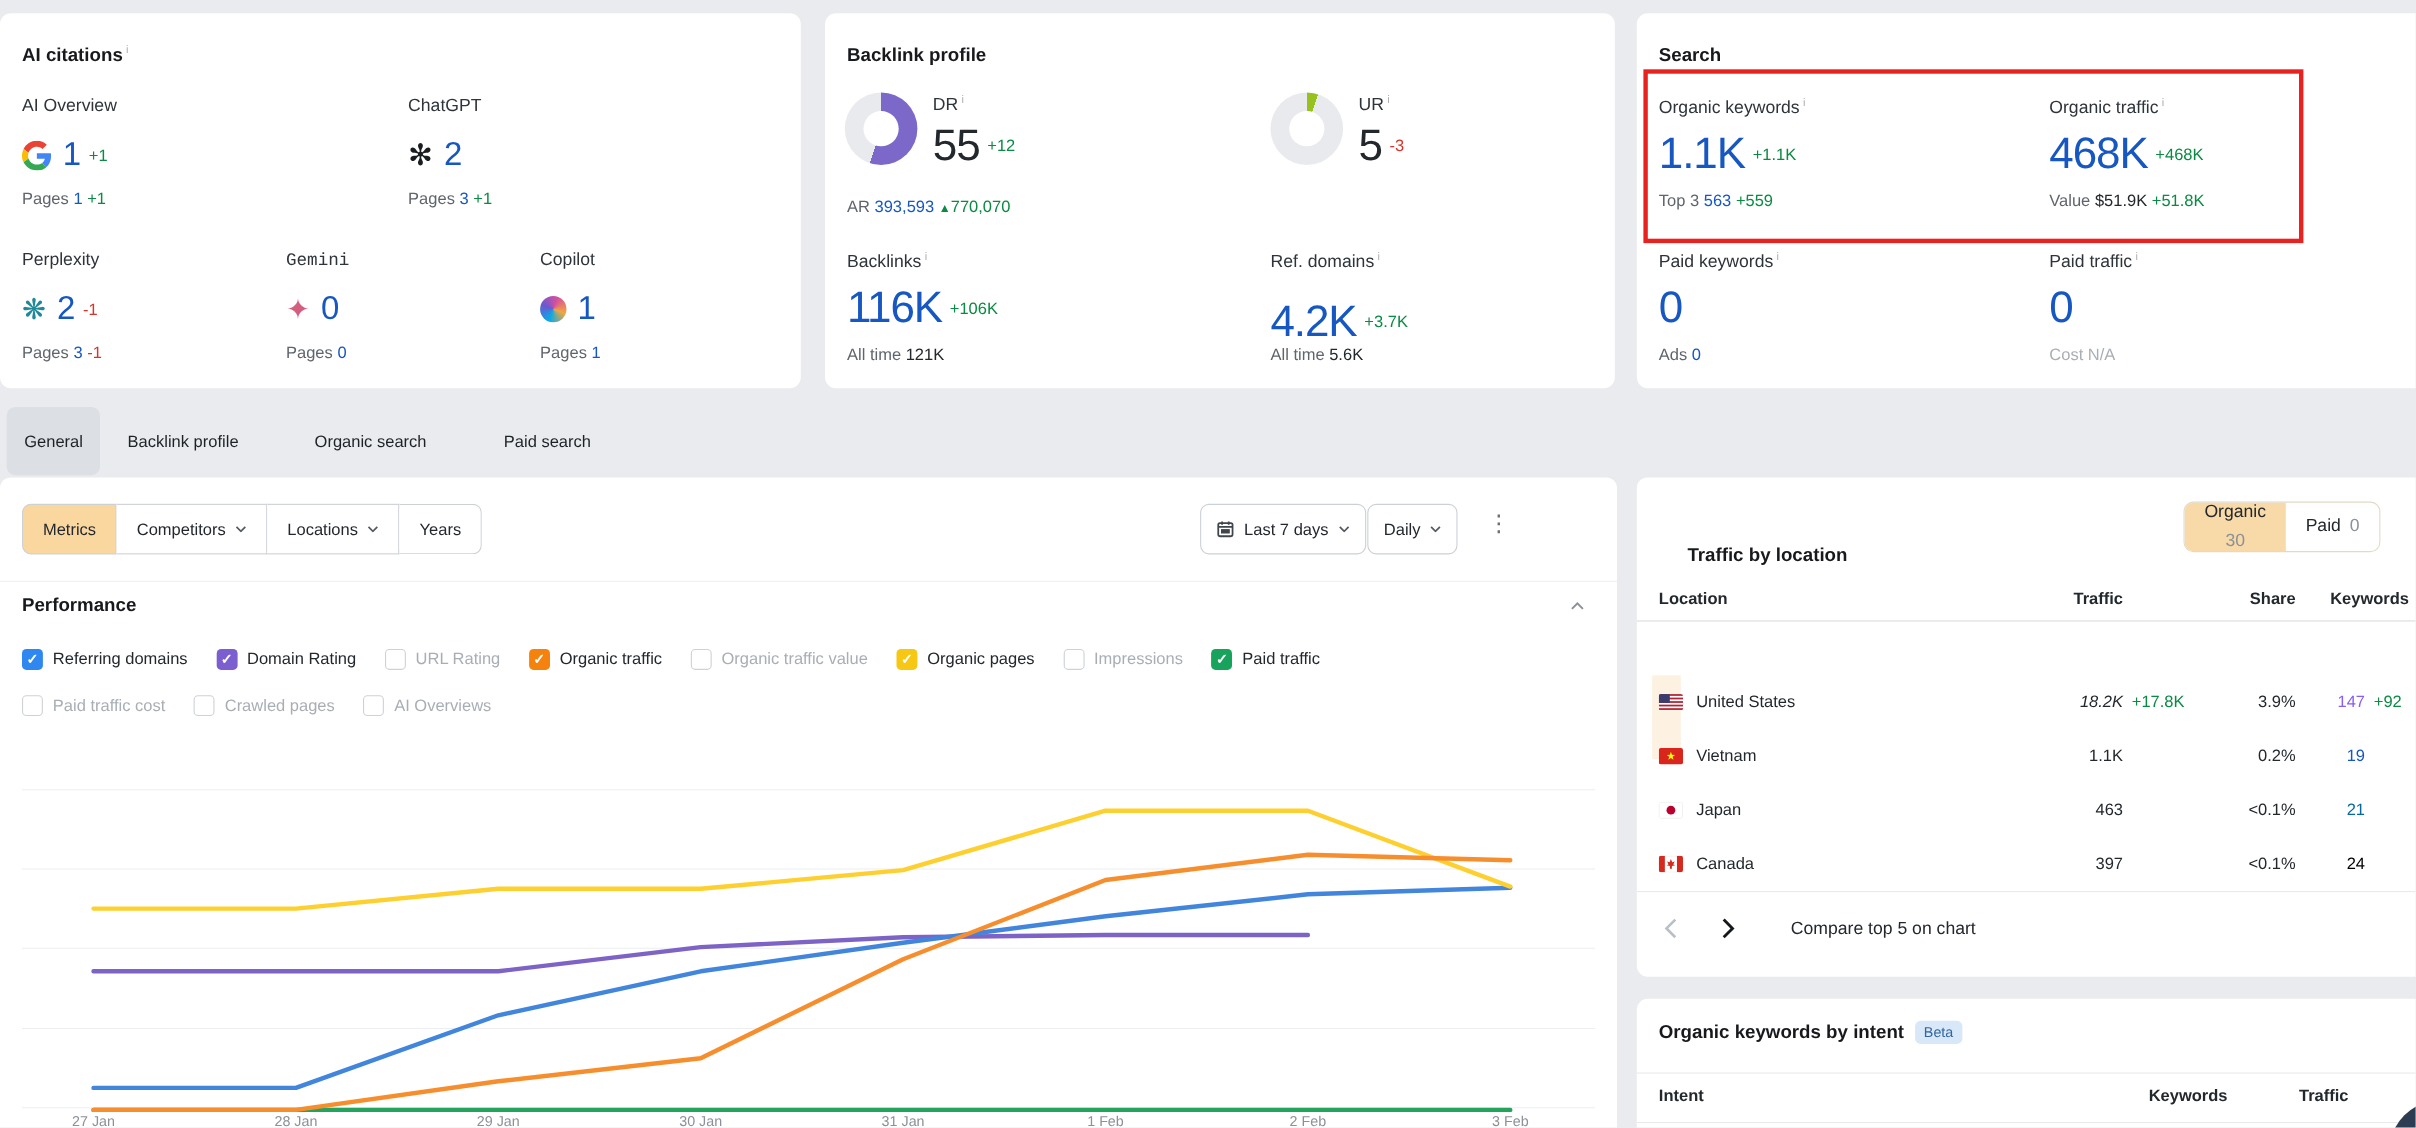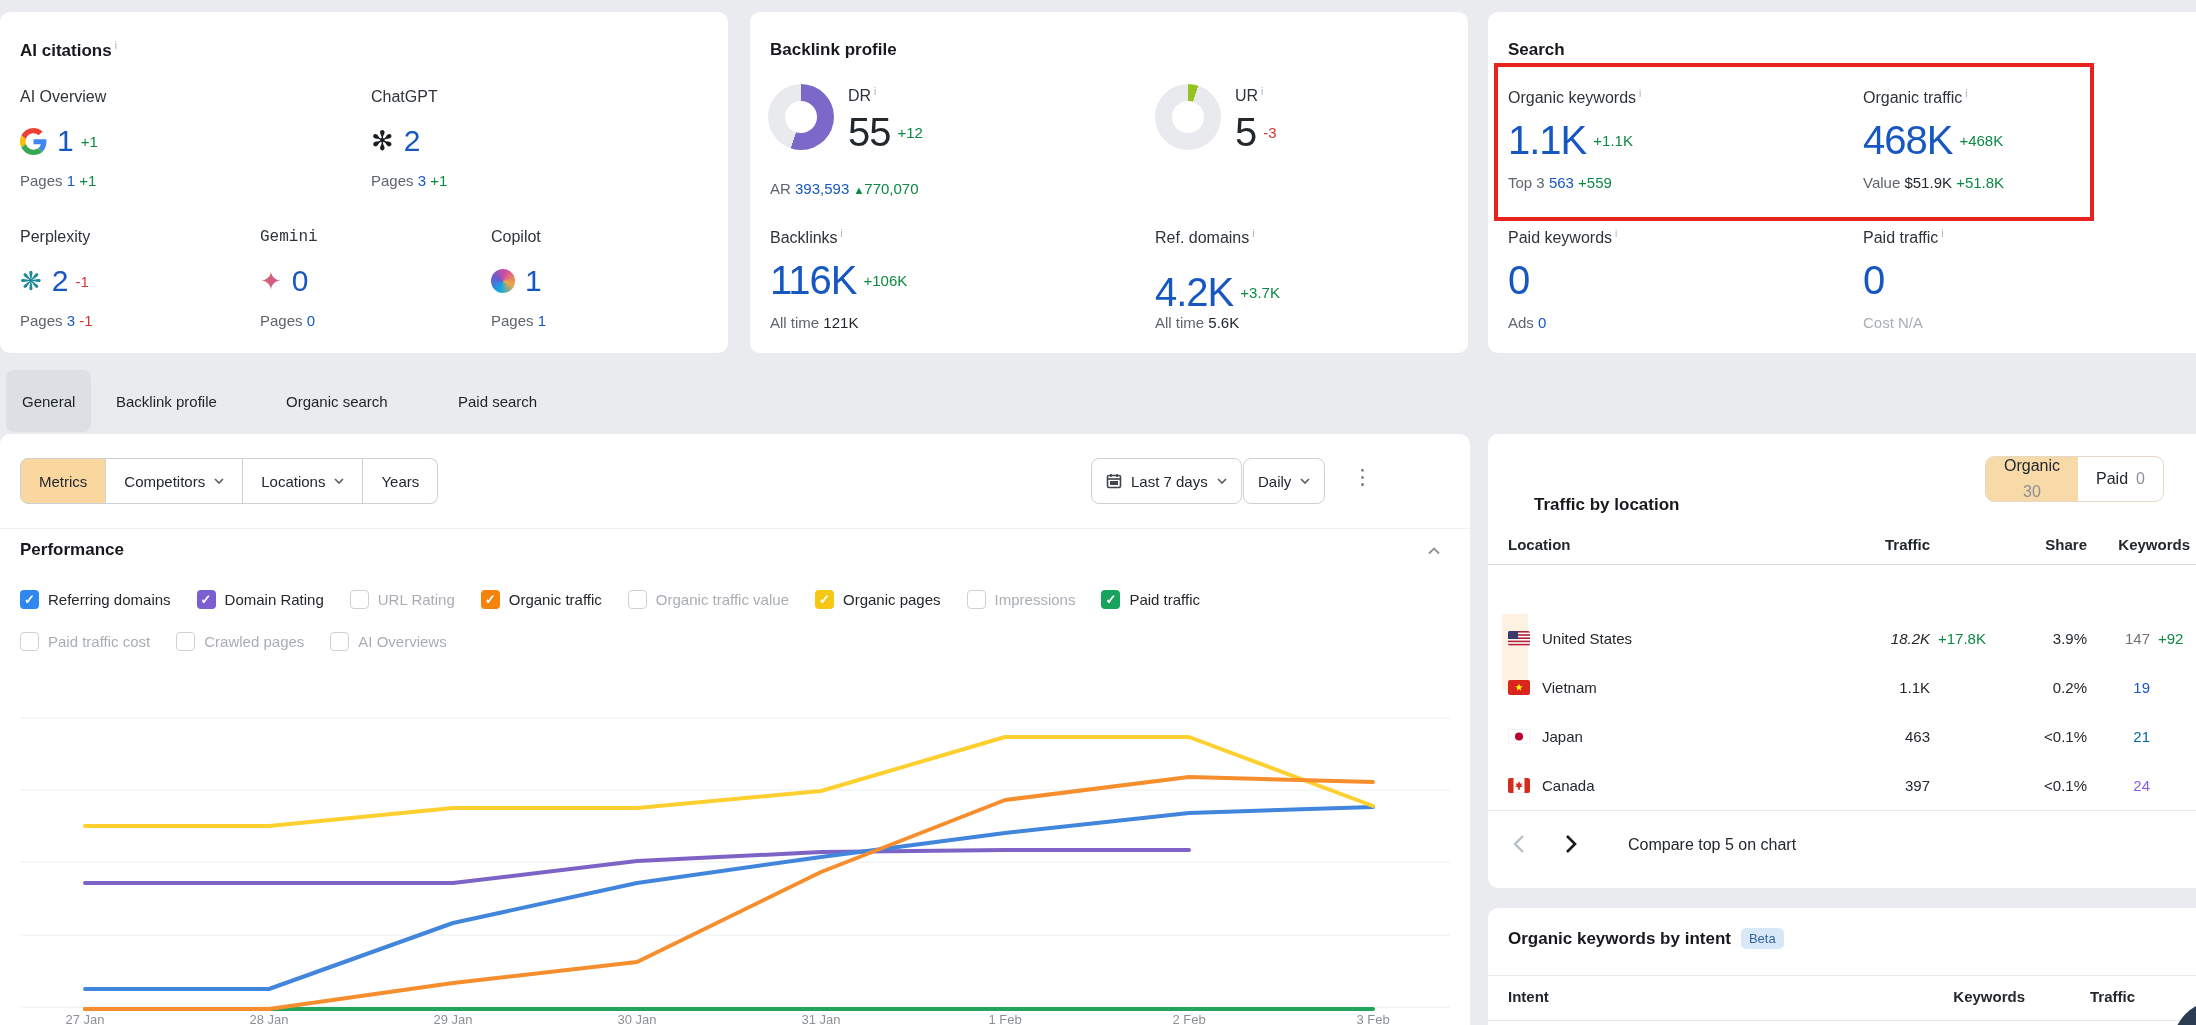--- a/index.html
+++ b/index.html
@@ -413,21 +413,21 @@
             <rect y="9.6" width="22" height="1.6"></rect>
             <rect y="12.8" width="22" height="1.6"></rect>
           </g>
           <rect width="10" height="8" fill="#3c3b6e"></rect>
         </svg>
       <span>United States</span>
     </div>
     <div class="t-cell t-right" style="left:342px;width:100px;font-style:italic;">18.2K</div>
     <div class="t-cell" style="left:450px;width:70px;color:#0b8a43;">+17.8K</div>
     <div class="t-cell t-right" style="left:519px;width:80px;">3.9%</div>
-    <div class="t-cell t-right" style="left:602px;width:60px;color:#737373;">147</div>
+    <div class="t-cell t-right" style="left:602px;width:60px;color:#8b5cf6;">147</div>
     <div class="t-cell" style="left:670px;width:60px;color:#0b8a43;">+92</div>
   </div>
 
   <div class="t-row" style="top:663px;">
     <div class="t-cell" style="left:20px;gap:12px;">
       <svg class="flag" viewBox="0 0 22 15">
           <rect width="22" height="15" fill="#da251d"></rect>
           <polygon points="11,3.5 11.94,6.21 14.8,6.26 12.52,7.99 13.35,10.74 11,9.1 8.65,10.74 9.48,7.99 7.2,6.26 10.06,6.21" fill="#ffff00"></polygon>
         </svg>
       <span>Vietnam</span>
@@ -455,21 +455,21 @@
       <svg class="flag" viewBox="0 0 22 15">
           <rect width="22" height="15" fill="#fff" stroke="#e3e6e9" stroke-width="1"></rect>
           <rect width="5.5" height="15" fill="#d52b1e"></rect>
           <rect x="16.5" width="5.5" height="15" fill="#d52b1e"></rect>
           <polygon points="11,3 12.2,5.8 14.4,5.2 13.2,7.8 15,8.6 11.9,9.3 11.9,11.8 10.1,11.8 10.1,9.3 7,8.6 8.8,7.8 7.6,5.2 9.8,5.8" fill="#d52b1e"></polygon>
         </svg>
       <span>Canada</span>
     </div>
     <div class="t-cell t-right" style="left:342px;width:100px;">397</div>
     <div class="t-cell t-right" style="left:519px;width:80px;">&lt;0.1%</div>
-    <div class="t-cell t-right" style="left:602px;width:60px;color:#8b5cf6;">24</div>
+    <div class="t-cell t-right" style="left:602px;width:60px;color:#000000;">24</div>
   </div>
 
   <div class="divider" style="left:1488px;top:810px;width:708px;"></div>
   <div class="divider" style="left:1488px;top:565px;width:708px;opacity:0;"></div>
 
   <svg class="abs" style="left:1512px;top:834px;" width="14" height="20">
       <path d="M11 2L3 10l8 8" stroke="#b9bfc6" fill="none" stroke-width="2.4"></path>
     </svg>
   <svg class="abs" style="left:1564px;top:834px;" width="14" height="20">
       <path d="M3 2l8 8-8 8" stroke="#16191c" fill="none" stroke-width="2.6"></path>

